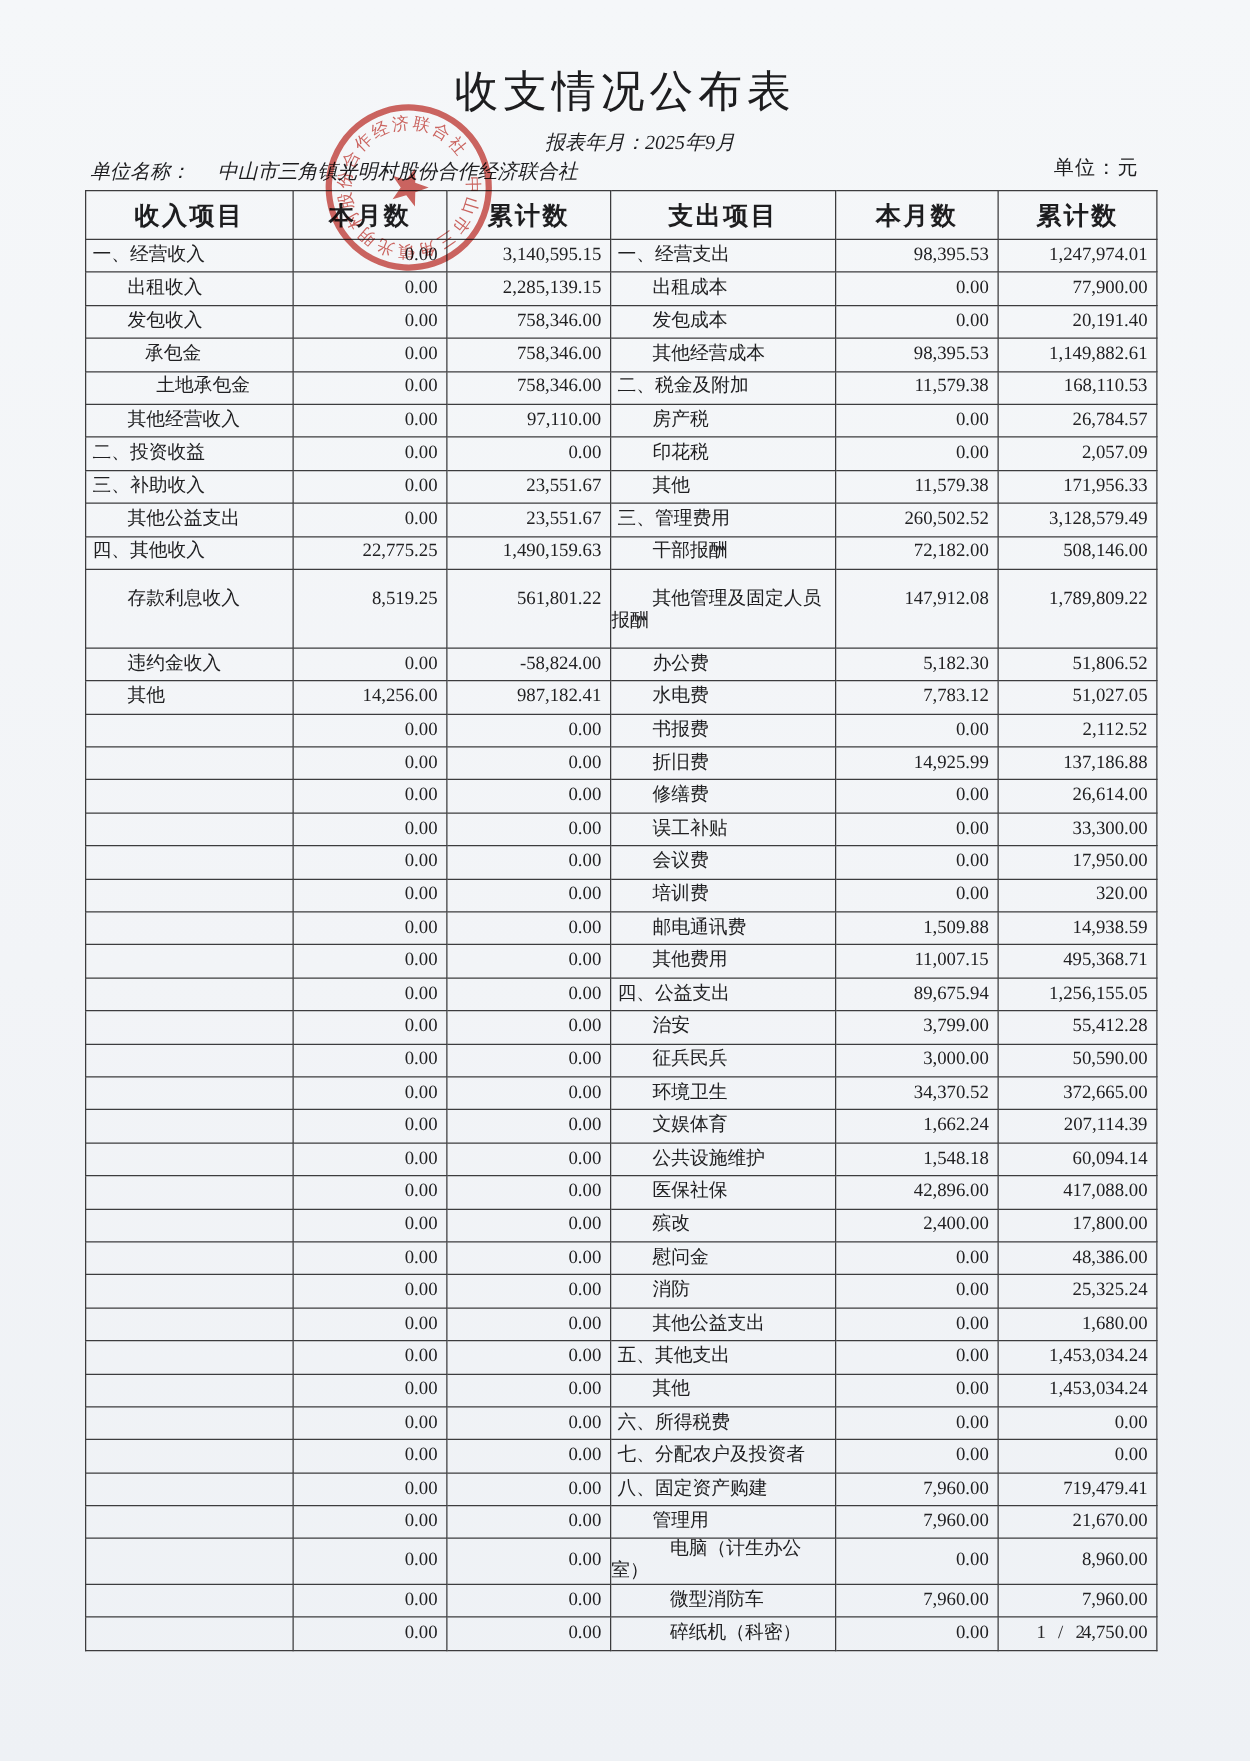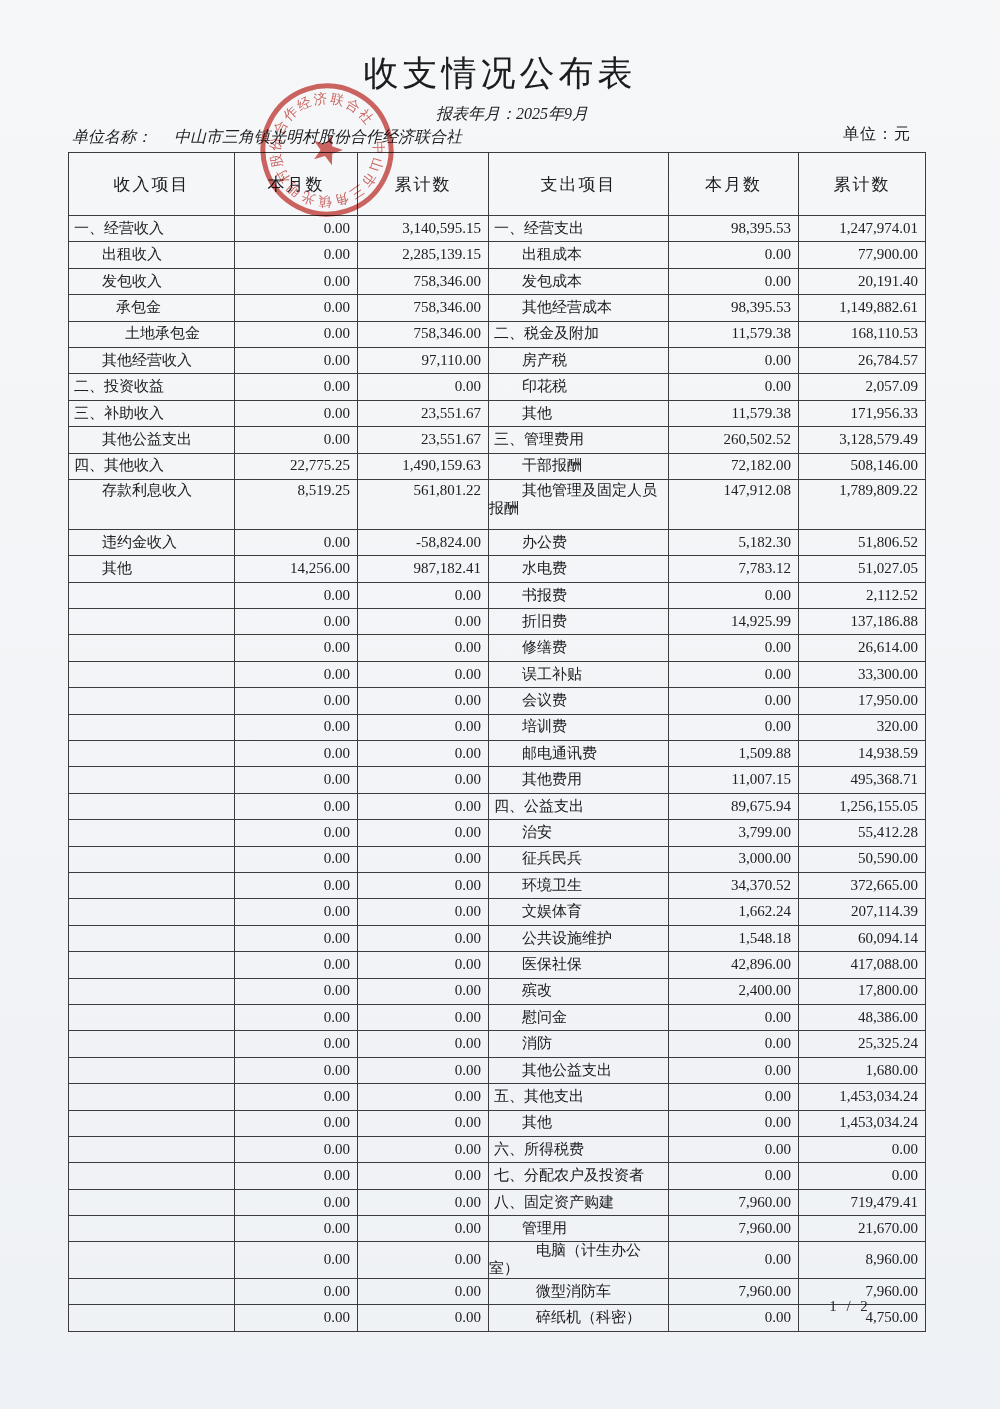--- a/index.html
+++ b/index.html
@@ -30,34 +30,34 @@
   }
   table.report{
     position:absolute;left:68px;top:152px;width:857px;
     border-collapse:collapse;table-layout:fixed;
   }
   .report th,.report td{
     border:1px solid #3c3c3e;
     overflow:hidden;
   }
   .report th{
-    height:30px;font-weight:normal;font-size:17px;text-align:center;
-    letter-spacing:2px;padding:16px;
+    height:30px;font-weight:bold;font-size:20px;text-align:center;
+    letter-spacing:2px;padding:4px;
   }
   .report td{
     height:25.4px;font-size:15px;line-height:1.18;padding:0;
     vertical-align:middle;color:#202022;
   }
   .report td.num{text-align:right;padding-right:7px;font-variant-numeric:tabular-nums;}
   .report td.lbl{text-align:left;word-break:break-all;}
   .ind0{text-indent:5px;}
   .ind1{text-indent:33px;margin-left:32px;}
   .ind2{text-indent:47px;margin-top:40px;}
   .ind3{text-indent:56px;}
-  tr.tall td{height:47px;vertical-align:top;padding-top:2px;}
+  tr.tall td{height:47px;vertical-align:top;padding-top:15px;}
   .page-indicator{
     position:absolute;left:790px;top:1298px;width:120px;
     font-size:15px;text-align:center;letter-spacing:3px;color:#2a2a2c;
   }
   .seal{
     position:absolute;left:254px;top:79px;width:146px;height:142px;
     opacity:.8;mix-blend-mode:multiply;pointer-events:none;
   }
 </style>
 </head>

